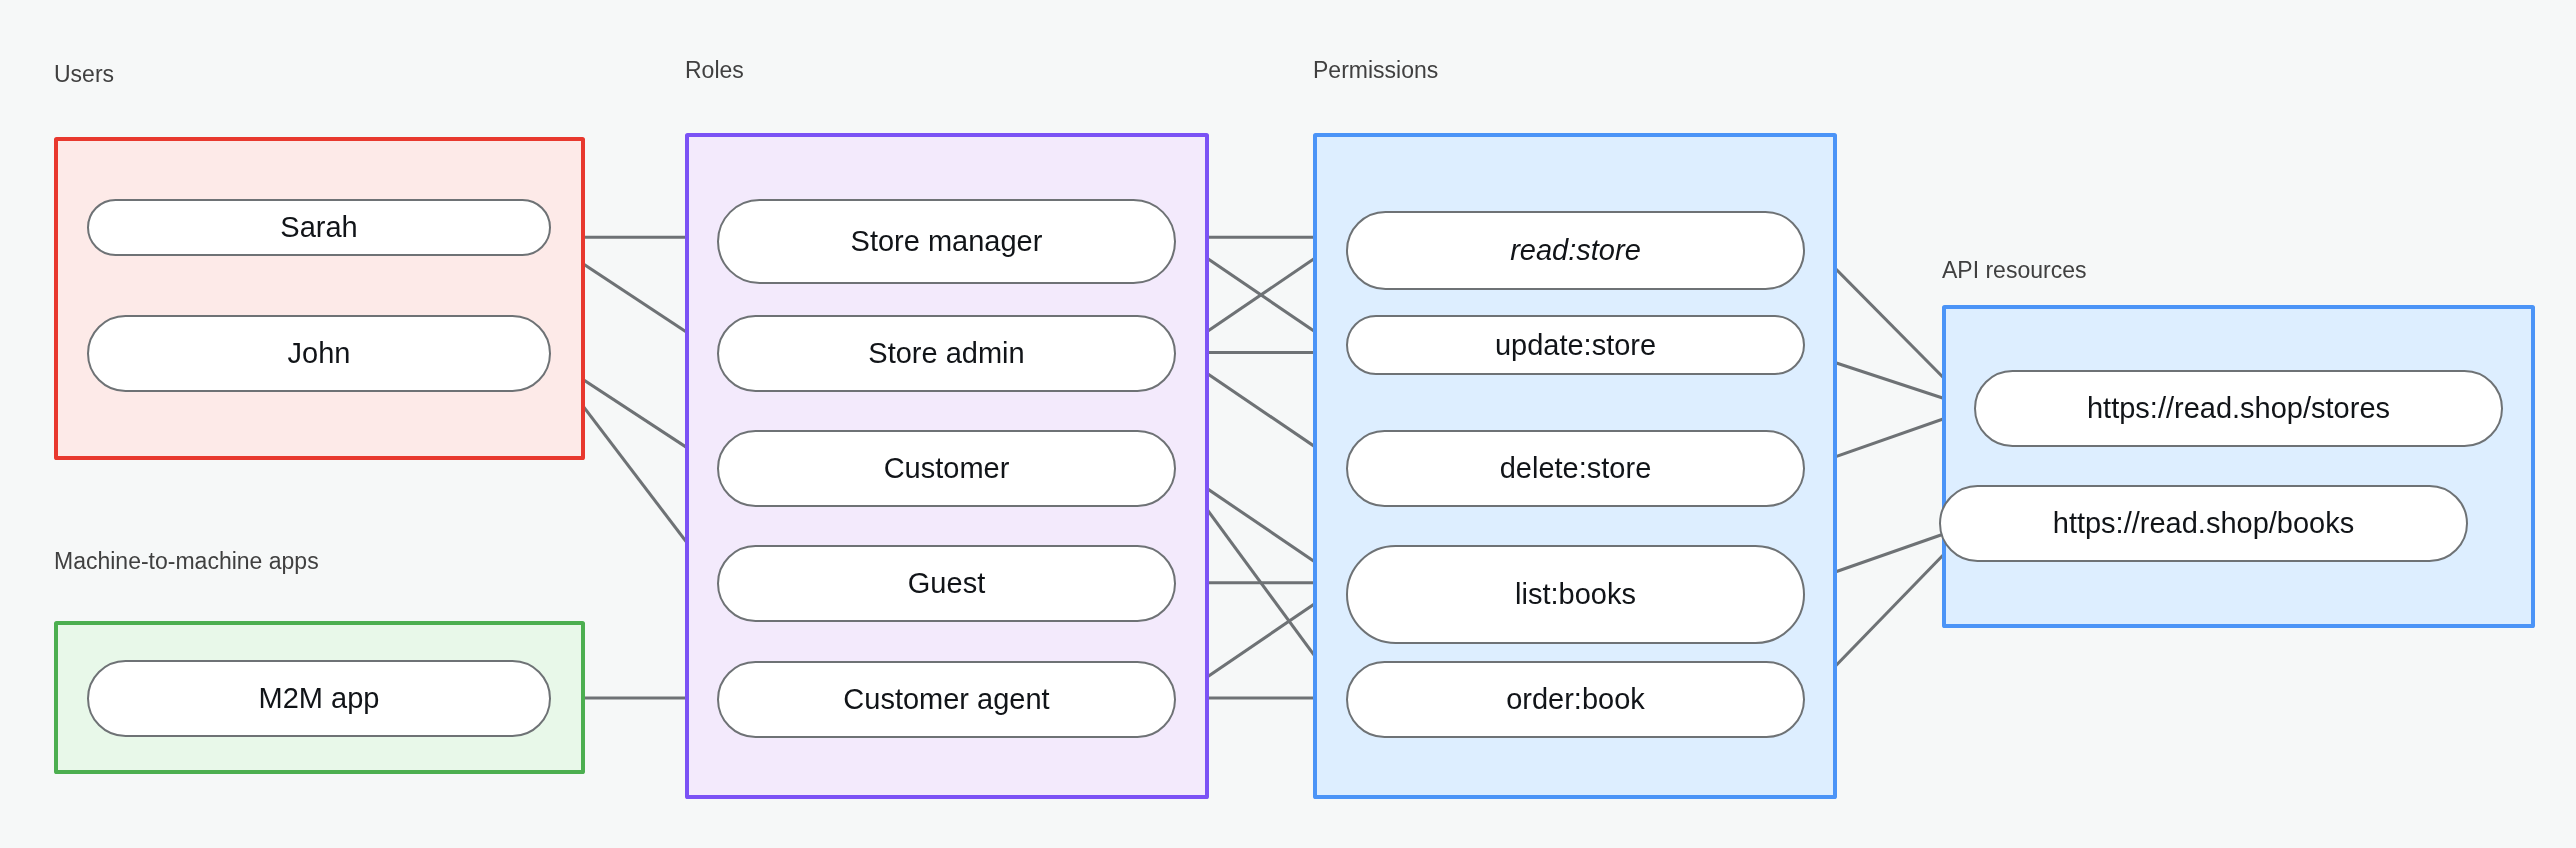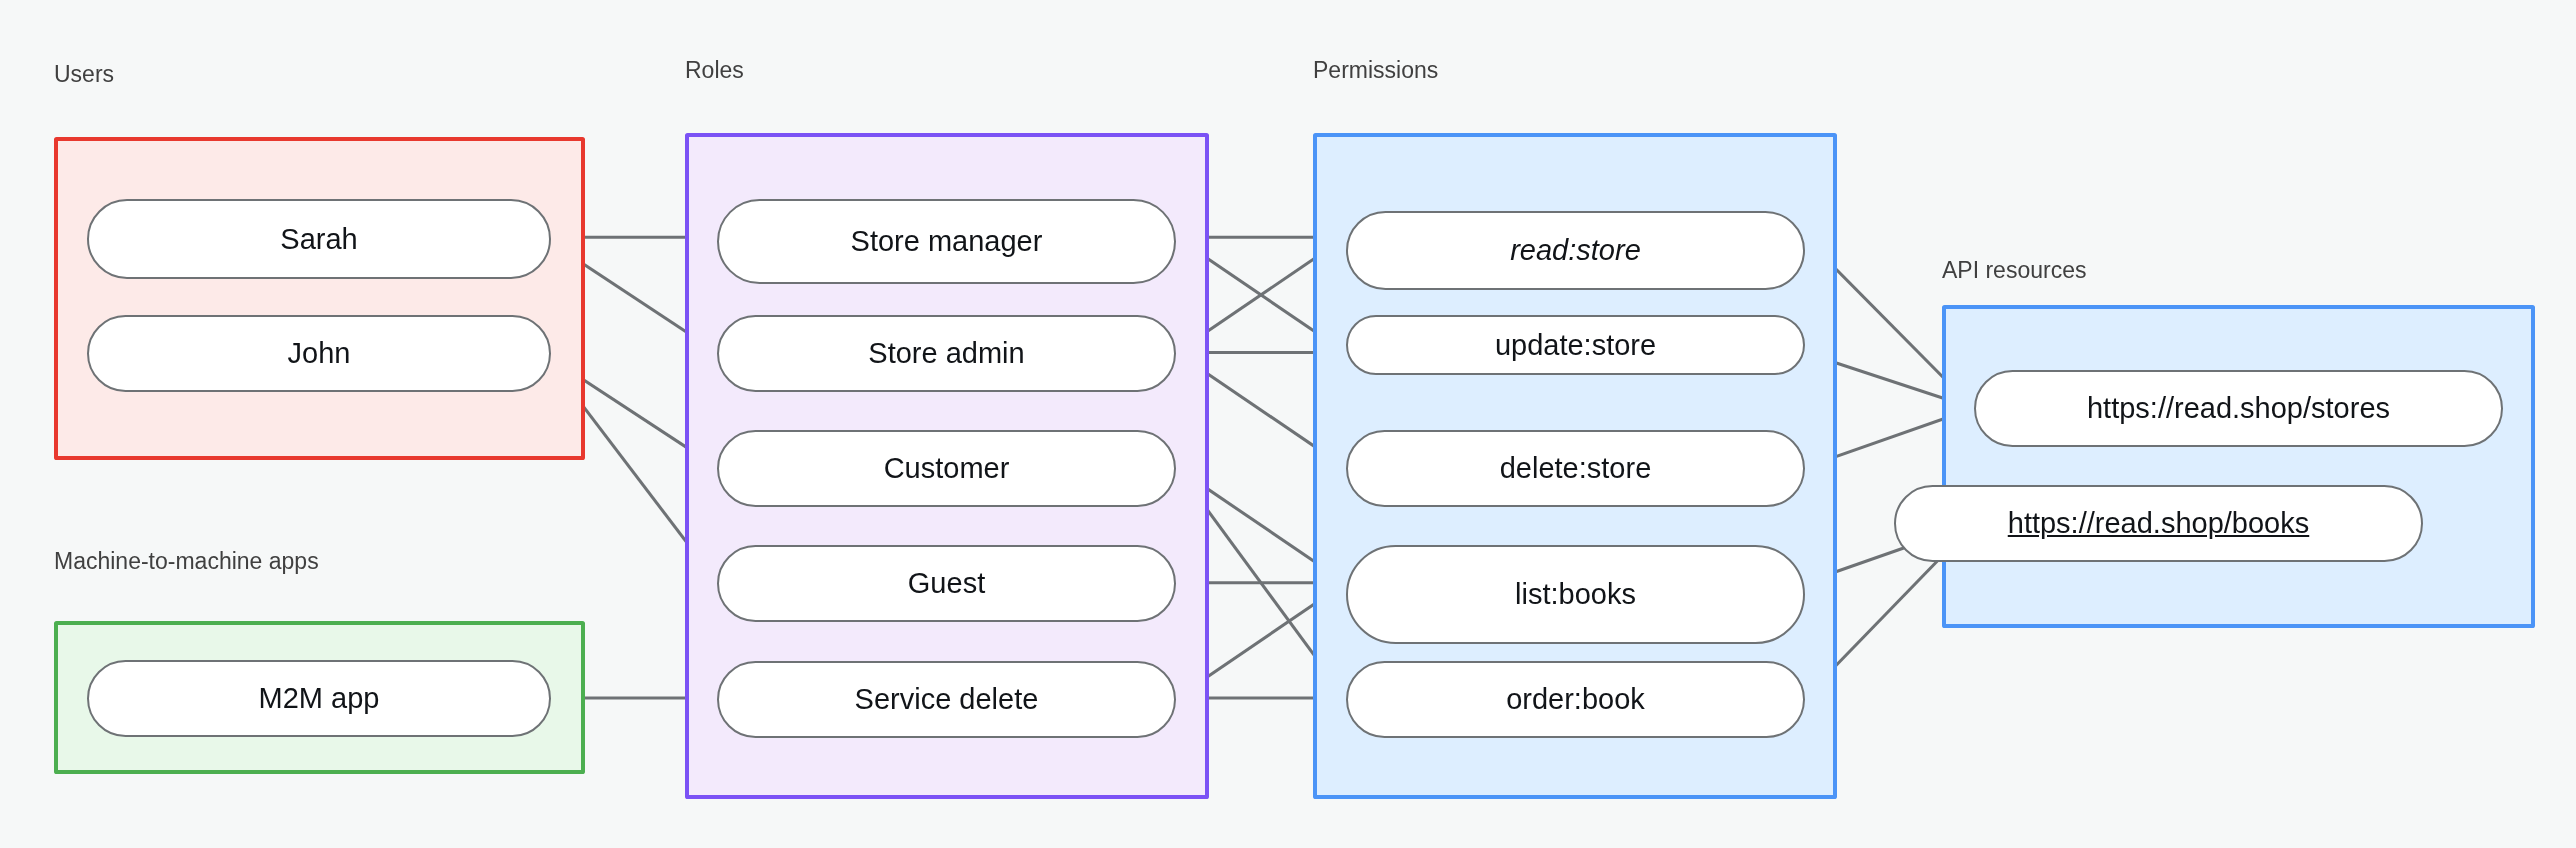--- a/index.html
+++ b/index.html
@@ -91,42 +91,42 @@
       <circle cx="1542" cy="536" r="10"></circle>
       <circle cx="1542" cy="668" r="10"></circle>
       <circle cx="1542" cy="800" r="10"></circle>
       <circle cx="2262" cy="468" r="10"></circle>
       <circle cx="2262" cy="600" r="10"></circle>
     </g>
   </svg>
 
   <div class="group-label" style="left:54px; top:63px;">Users</div>
   <div class="container c-users" style="left:54px; top:137px; width:531px; height:323px;"></div>
-  <div class="node" style="left:87px; top:199px; width:464px; height:80px;">Sarah</div>
+  <div class="node" style="left:87px; top:199px; width:464px; height:57px;">Sarah</div>
   <div class="node" style="left:87px; top:315px; width:464px; height:77px;">John</div>
 
   <div class="group-label" style="left:54px; top:550px;">Machine-to-machine apps</div>
   <div class="container c-m2m" style="left:54px; top:621px; width:531px; height:153px;"></div>
   <div class="node" style="left:87px; top:660px; width:464px; height:77px;">M2M app</div>
 
   <div class="group-label" style="left:685px; top:59px;">Roles</div>
   <div class="container c-roles" style="left:685px; top:133px; width:524px; height:666px;"></div>
   <div class="node" style="left:717px; top:199px; width:459px; height:85px;">Store manager</div>
   <div class="node" style="left:717px; top:315px; width:459px; height:77px;">Store admin</div>
   <div class="node" style="left:717px; top:430px; width:459px; height:77px;">Customer</div>
   <div class="node" style="left:717px; top:545px; width:459px; height:77px;">Guest</div>
-  <div class="node" style="left:717px; top:661px; width:459px; height:77px;">Service delete</div>
+  <div class="node" style="left:717px; top:661px; width:459px; height:77px;">Customer agent</div>
 
   <div class="group-label" style="left:1313px; top:59px;">Permissions</div>
   <div class="container c-perms" style="left:1313px; top:133px; width:524px; height:666px;"></div>
   <div class="node" style="left:1346px; top:211px; width:459px; height:79px;font-style:italic;">read:store</div>
   <div class="node" style="left:1346px; top:315px; width:459px; height:60px;">update:store</div>
   <div class="node" style="left:1346px; top:430px; width:459px; height:77px;">delete:store</div>
   <div class="node" style="left:1346px; top:545px; width:459px; height:99px;">list:books</div>
   <div class="node" style="left:1346px; top:661px; width:459px; height:77px;">order:book</div>
 
   <div class="group-label" style="left:1942px; top:234px;margin-top:25px;">API resources</div>
   <div class="container c-api" style="left:1942px; top:305px; width:593px; height:323px;"></div>
   <div class="node" style="left:1974px; top:370px; width:529px; height:77px;">https://read.shop/stores</div>
-  <div class="node" style="left:1894px; top:485px; width:529px; height:77px;text-decoration:underline;">https://read.shop/books</div>
+  <div class="node" style="left:1939px; top:485px; width:529px; height:77px;">https://read.shop/books</div>
 
 </div>
 
 
 </body></html>

